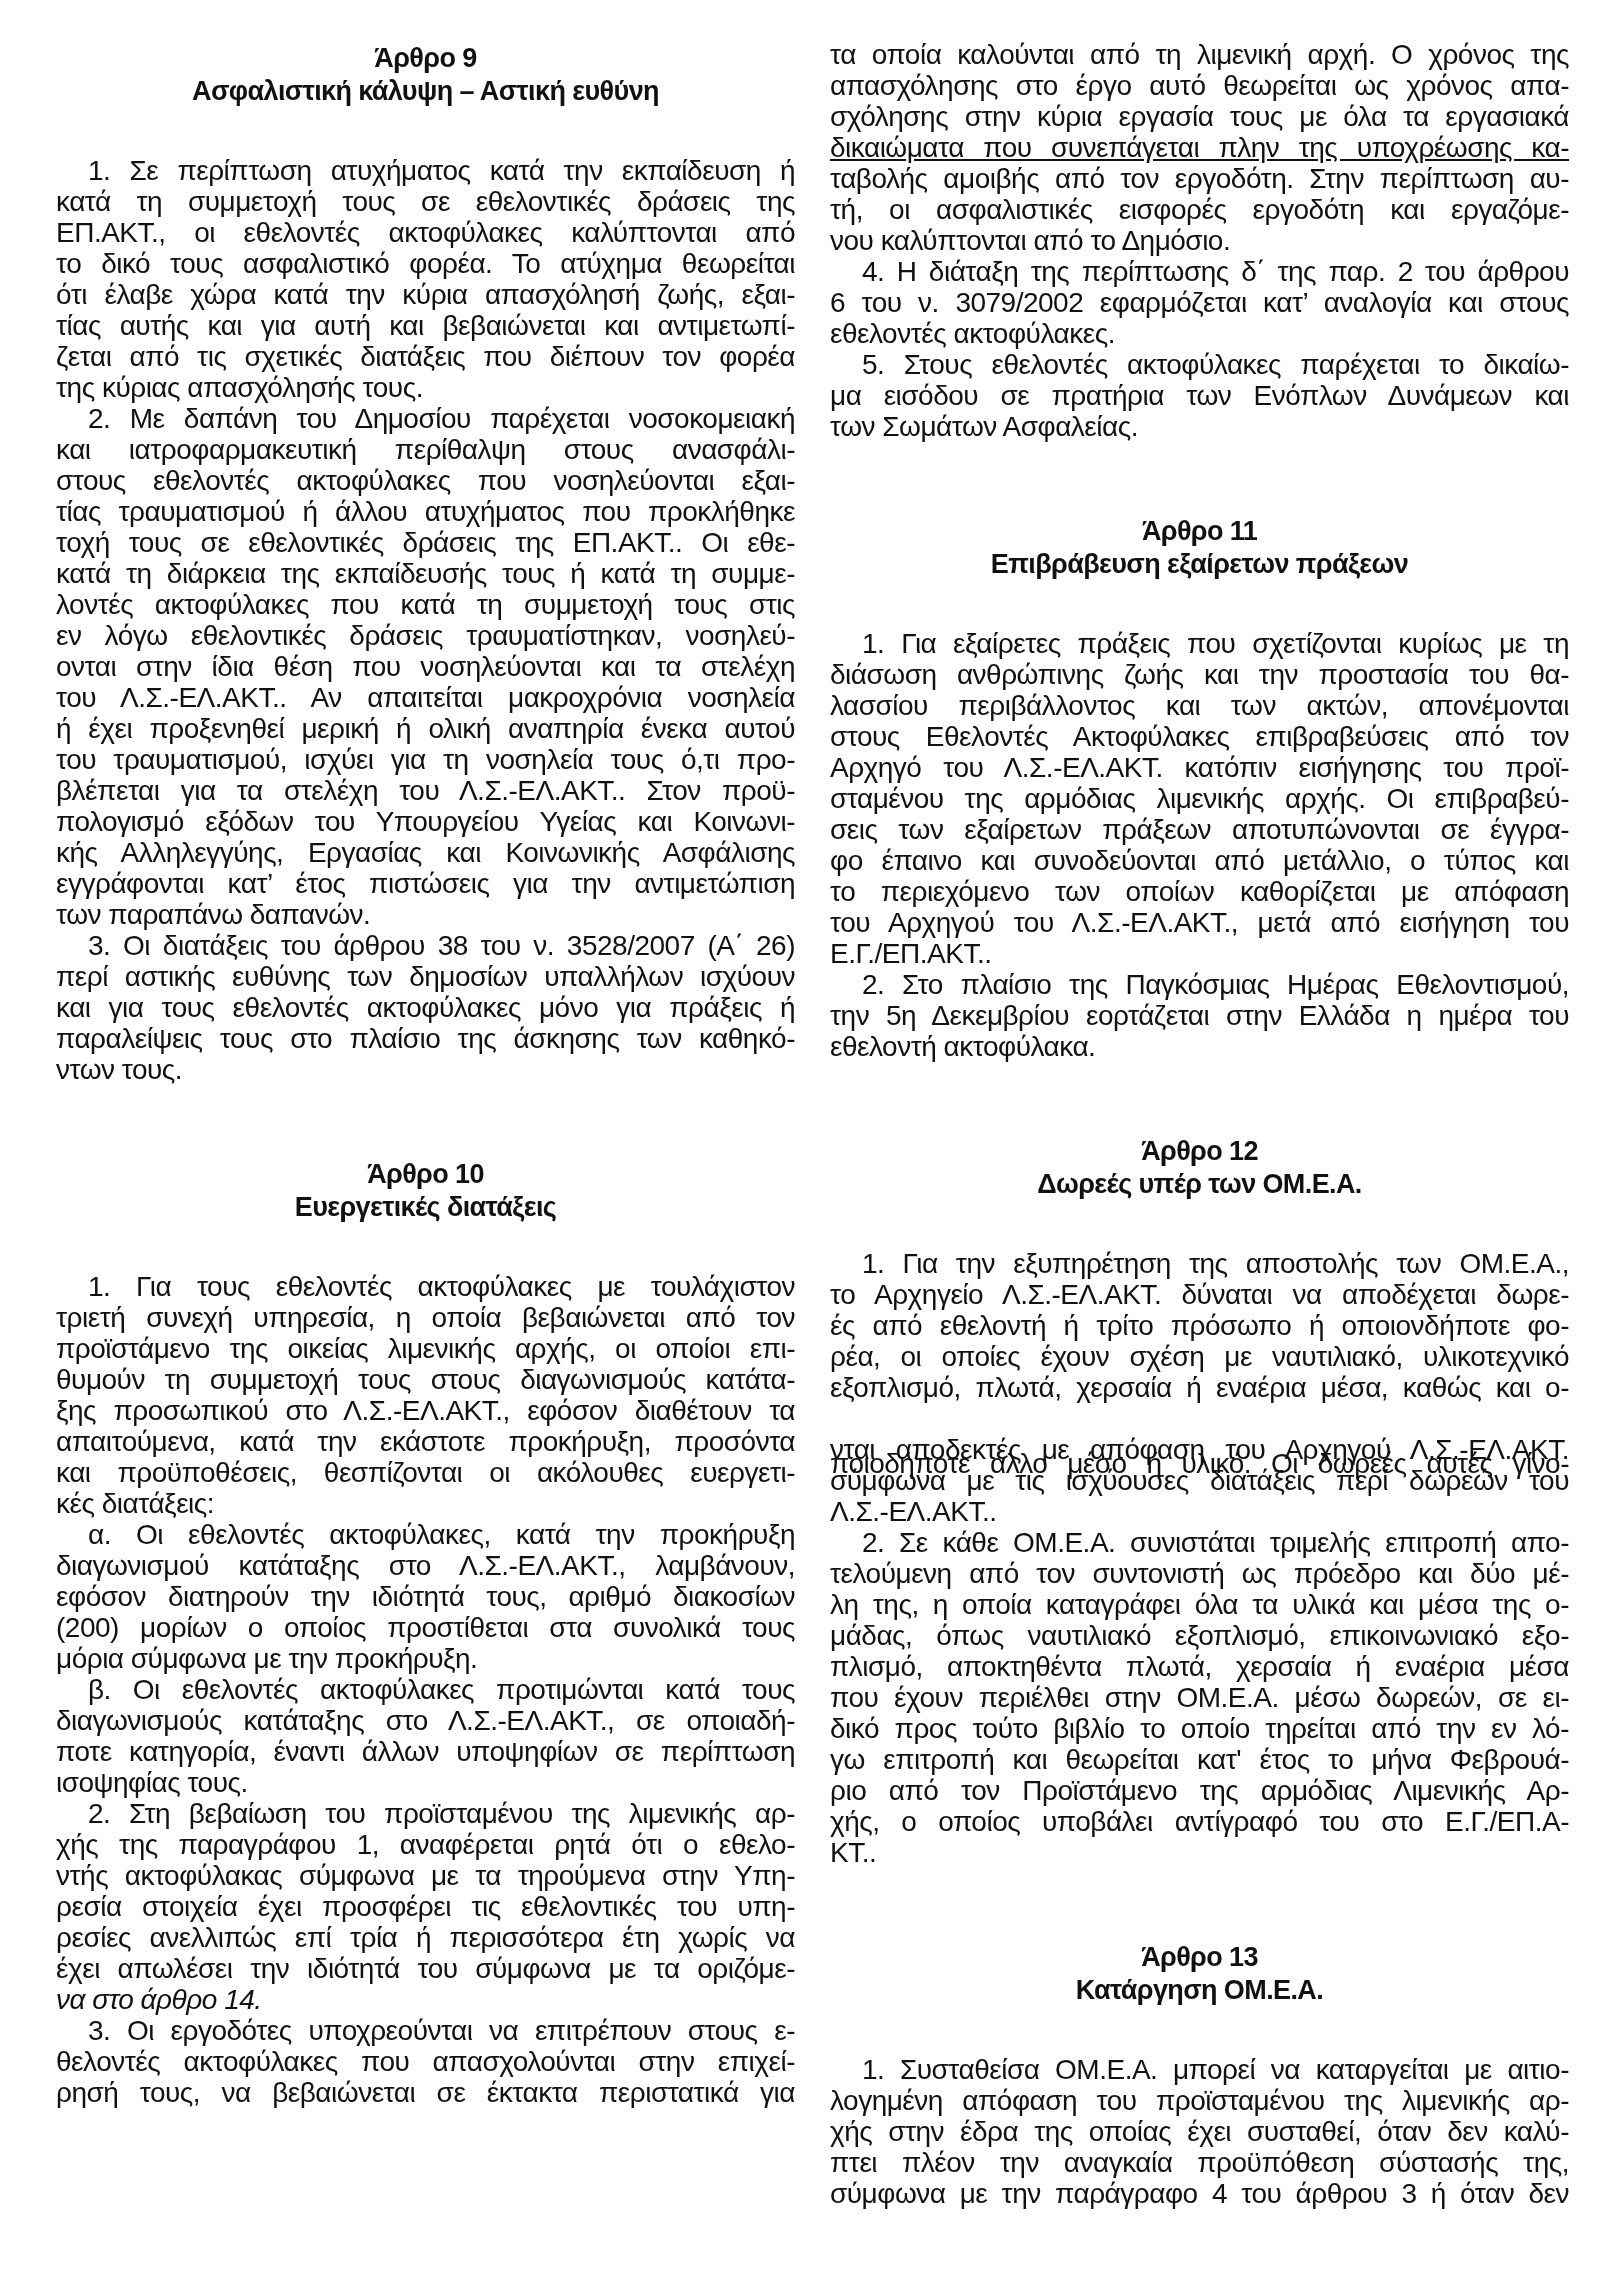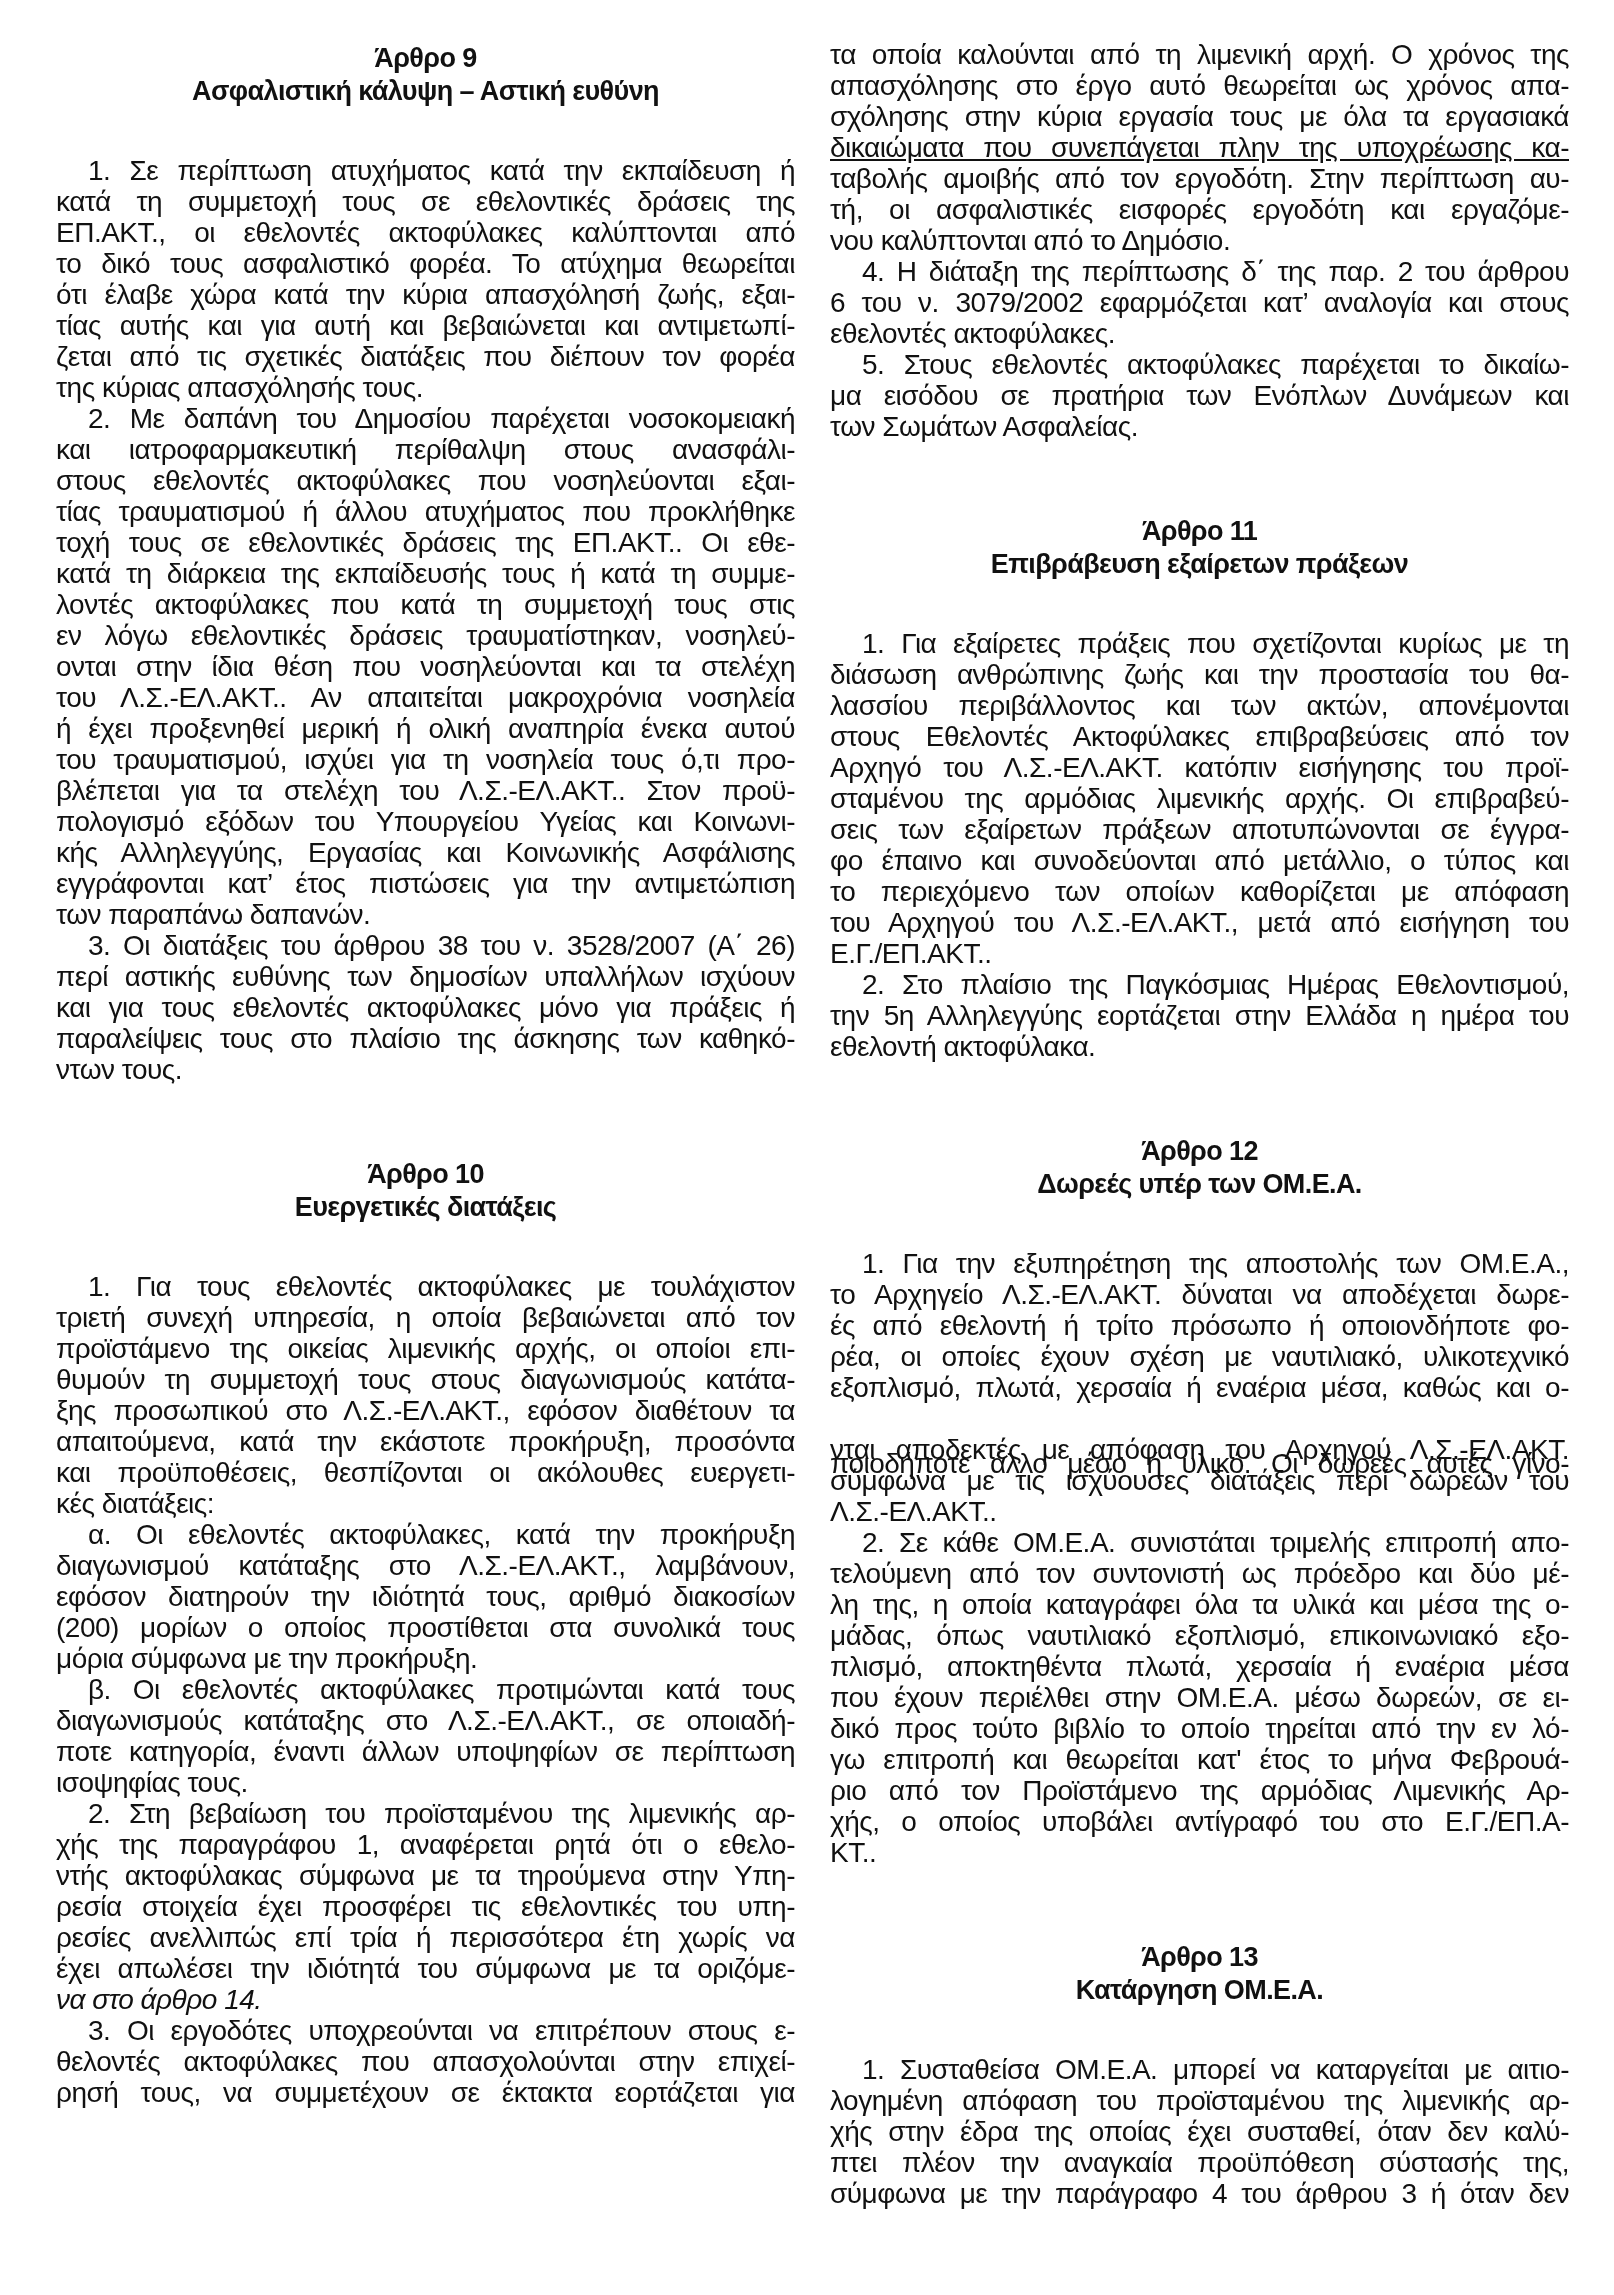--- a/index.html
+++ b/index.html
@@ -85,21 +85,21 @@
         <div class="line last"><span class="t" style="width: auto; display: inline-block; transform-origin: left center;">ισοψηφίας τους.</span></div>
         <div class="line indent"><span class="t" style="width: 100%; display: inline-block;">2. Στη βεβαίωση του προϊσταμένου της λιμενικής αρ-</span></div>
         <div class="line"><span class="t" style="width: 100%; display: inline-block;">χής της παραγράφου 1, αναφέρεται ρητά ότι ο εθελο-</span></div>
         <div class="line"><span class="t" style="width: 100%; display: inline-block;">ντής ακτοφύλακας σύμφωνα με τα τηρούμενα στην Υπη-</span></div>
         <div class="line"><span class="t" style="width: 100%; display: inline-block;">ρεσία στοιχεία έχει προσφέρει τις εθελοντικές του υπη-</span></div>
         <div class="line"><span class="t" style="width: 100%; display: inline-block;">ρεσίες ανελλιπώς επί τρία ή περισσότερα έτη χωρίς να</span></div>
         <div class="line"><span class="t" style="width: 100%; display: inline-block;">έχει απωλέσει την ιδιότητά του σύμφωνα με τα οριζόμε-</span></div>
         <div class="line last"><span class="t" style="width: auto; display: inline-block; transform-origin: left center; font-style: italic;">να στο άρθρο 14.</span></div>
         <div class="line indent"><span class="t" style="width: 100%; display: inline-block;">3. Οι εργοδότες υποχρεούνται να επιτρέπουν στους ε-</span></div>
         <div class="line"><span class="t" style="width: 100%; display: inline-block;">θελοντές ακτοφύλακες που απασχολούνται στην επιχεί-</span></div>
-        <div class="line"><span class="t" style="width: 100%; display: inline-block;">ρησή τους, να συμμετέχουν σε έκτακτα εορτάζεται για</span></div>
+        <div class="line"><span class="t" style="width: 100%; display: inline-block;">ρησή τους, να βεβαιώνεται σε έκτακτα περιστατικά για</span></div>
       </div>
   </section>
 </div>
 
 <div class="col right">
   <div style="height:39px"></div>
   <section>
     <div class="lines">
         <div class="line"><span class="t" style="width: 100%; display: inline-block;">τα οποία καλούνται από τη λιμενική αρχή. Ο χρόνος της</span></div>
         <div class="line"><span class="t" style="width: 100%; display: inline-block;">απασχόλησης στο έργο αυτό θεωρείται ως χρόνος απα-</span></div>
@@ -127,21 +127,21 @@
         <div class="line"><span class="t" style="width: 100%; display: inline-block;">λασσίου περιβάλλοντος και των ακτών, απονέμονται</span></div>
         <div class="line"><span class="t" style="width: 100%; display: inline-block;">στους Εθελοντές Ακτοφύλακες επιβραβεύσεις από τον</span></div>
         <div class="line"><span class="t" style="width: 100%; display: inline-block;">Αρχηγό του Λ.Σ.-ΕΛ.ΑΚΤ. κατόπιν εισήγησης του προϊ-</span></div>
         <div class="line"><span class="t" style="width: 100%; display: inline-block;">σταμένου της αρμόδιας λιμενικής αρχής. Οι επιβραβεύ-</span></div>
         <div class="line"><span class="t" style="width: 100%; display: inline-block;">σεις των εξαίρετων πράξεων αποτυπώνονται σε έγγρα-</span></div>
         <div class="line"><span class="t" style="width: 100%; display: inline-block;">φο έπαινο και συνοδεύονται από μετάλλιο, ο τύπος και</span></div>
         <div class="line"><span class="t" style="width: 100%; display: inline-block;">το περιεχόμενο των οποίων καθορίζεται με απόφαση</span></div>
         <div class="line"><span class="t" style="width: 100%; display: inline-block;">του Αρχηγού του Λ.Σ.-ΕΛ.ΑΚΤ., μετά από εισήγηση του</span></div>
         <div class="line last"><span class="t" style="width: auto; display: inline-block; transform-origin: left center;">Ε.Γ./ΕΠ.ΑΚΤ..</span></div>
         <div class="line indent"><span class="t" style="width: 100%; display: inline-block;">2. Στο πλαίσιο της Παγκόσμιας Ημέρας Εθελοντισμού,</span></div>
-        <div class="line"><span class="t" style="width: 100%; display: inline-block;">την 5η Αλληλεγγύης εορτάζεται στην Ελλάδα η ημέρα του</span></div>
+        <div class="line"><span class="t" style="width: 100%; display: inline-block;">την 5η Δεκεμβρίου εορτάζεται στην Ελλάδα η ημέρα του</span></div>
         <div class="line last"><span class="t" style="width: auto; display: inline-block; transform-origin: left center;">εθελοντή ακτοφύλακα.</span></div>
       </div>
   </section>
   <div style="height:73px"></div>
   <section>
     <div class="heading">Άρθρο 12</div>
     <div class="heading">Δωρεές υπέρ των ΟΜ.Ε.Α.</div>
     <div class="gap-m"></div>
     <div class="lines">
         <div class="line indent"><span class="t" style="width: 100%; display: inline-block;">1. Για την εξυπηρέτηση της αποστολής των ΟΜ.Ε.Α.,</span></div>

